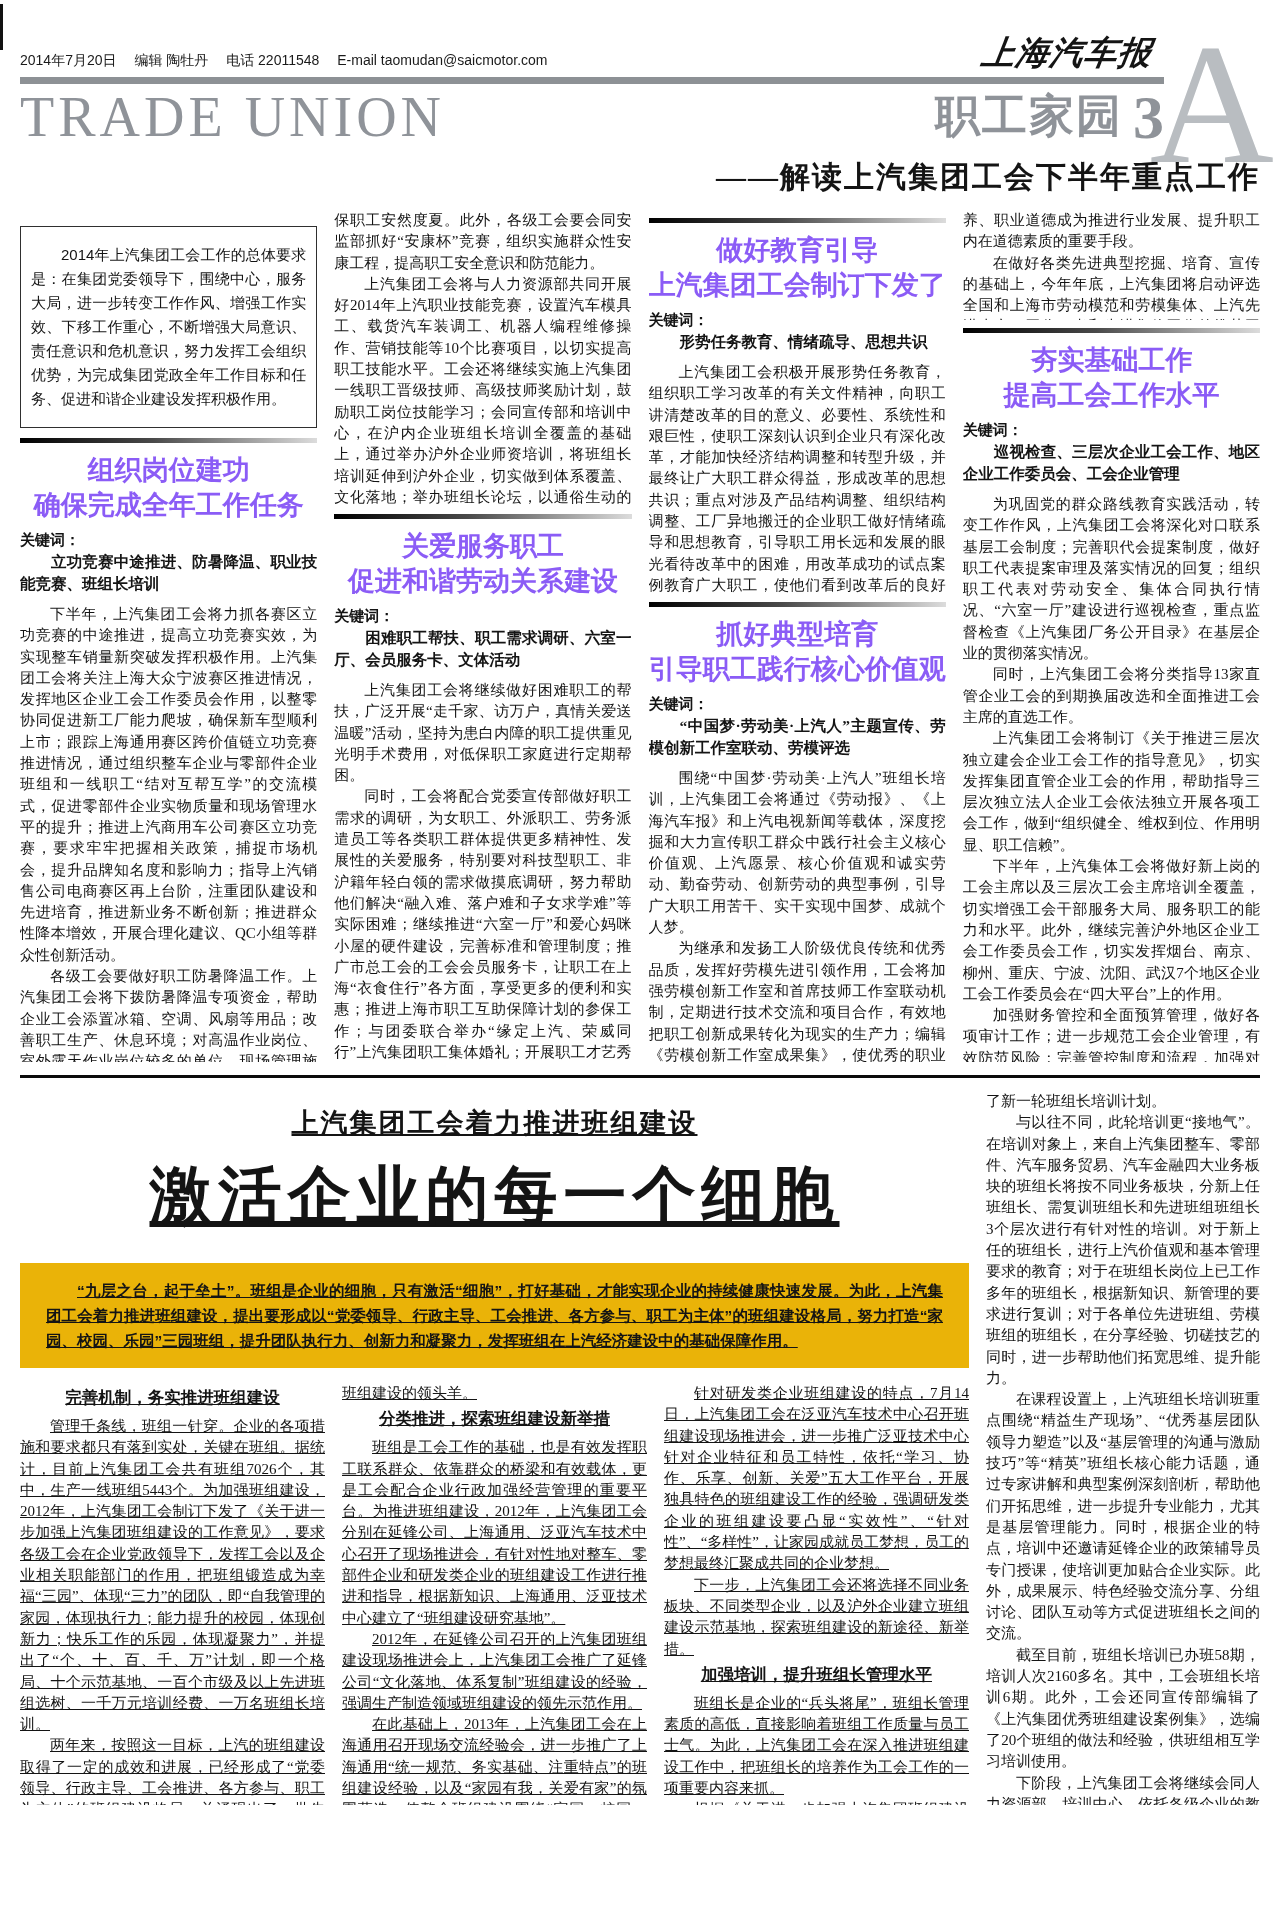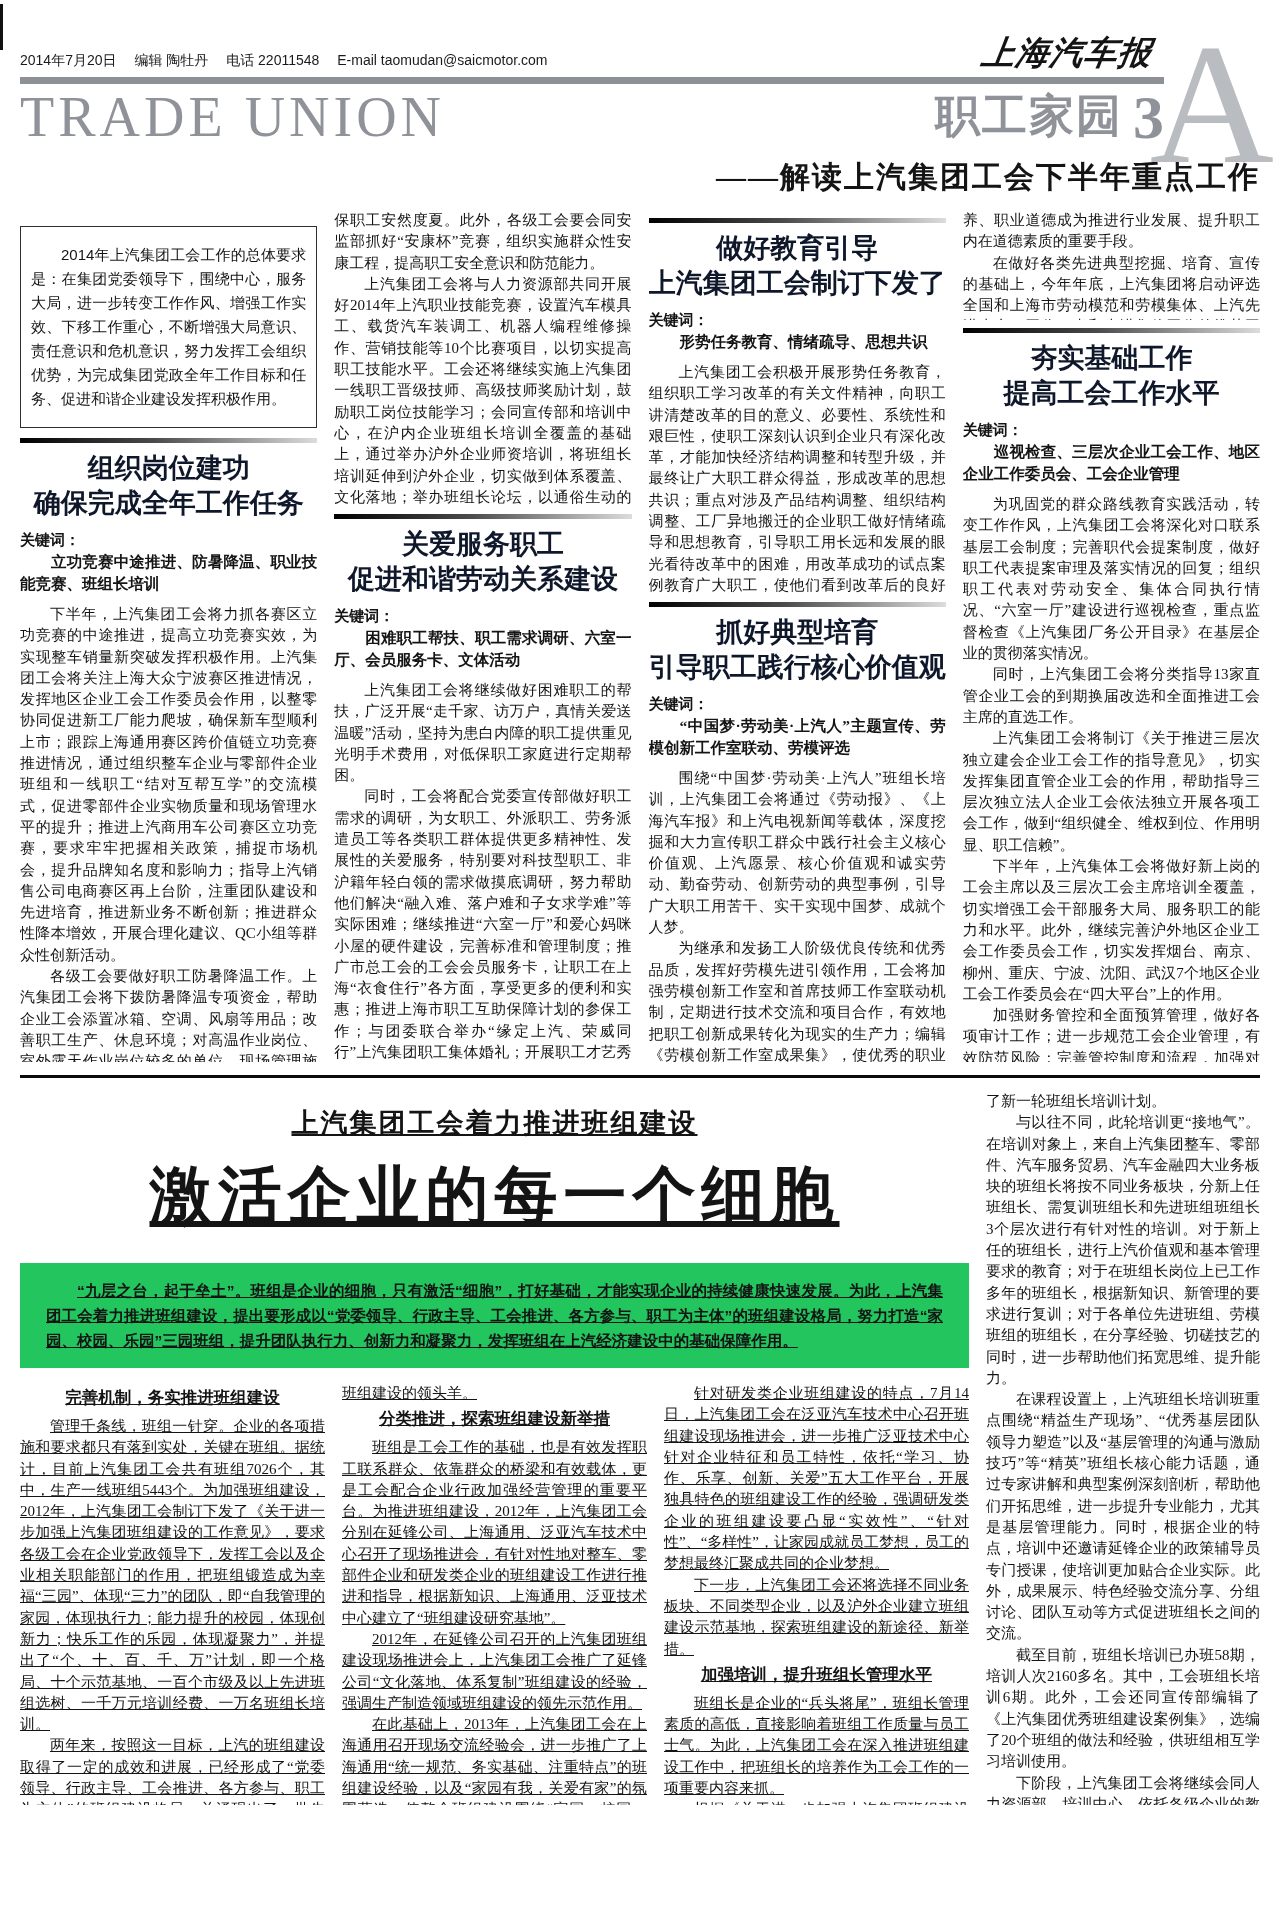--- a/index.html
+++ b/index.html
@@ -26,41 +26,41 @@
 
   
   .headline{font-family:"Liberation Sans","DejaVu Sans",sans-serif;font-weight:900;
             font-size:74px;line-height:1.1;text-align:center;letter-spacing:4px;margin:20px 0 8px;color:#101010;}
   .subtitle{font-size:30px;font-weight:bold;text-align:right;letter-spacing:2px;margin:6px 0 0;}
 
   
   .top-cols{display:flex;gap:17px;height:852px;margin-top:12px;}
   .tcol{flex:1 1 0;min-width:0;overflow:hidden;}
   .divider{height:5px;background:linear-gradient(90deg,#000 0%,#4a4a4a 45%,#dcdcdc 100%);margin:8px 0;}
-  .atitle{font-family:Liberation Mono, monospace;font-weight:bold;
-          font-size:27px;line-height:35px;text-align:center;margin:10px 0 8px;color:#0f172a;}
+  .atitle{font-family:Liberation Serif, serif;font-weight:bold;
+          font-size:27px;line-height:35px;text-align:center;margin:10px 0 8px;color:#8b5cf6;}
   .kw-label{font-family:"Liberation Sans","DejaVu Sans",sans-serif;font-weight:bold;font-size:15px;margin:2px 0 1px;}
   .kw{font-weight:bold;font-size:15.5px;line-height:22px;text-indent:2em;text-align:justify;margin:0 0 9px;}
   .body p{margin:0;font-size:15px;line-height:21.3px;text-align:justify;text-indent:2em;}
   .body p.cont{text-indent:0;}
   .clip-295{max-height:296px;overflow:hidden;}
   .clip-232{max-height:232px;overflow:hidden;}
   .clip-110{max-height:110px;overflow:hidden;}
   .intro-box{border:1.5px solid #2f2f2f;padding:16px 10px;margin:16px 0 10px;
              font-family:"Liberation Sans","DejaVu Sans",sans-serif;font-size:15px;line-height:24px;text-align:justify;}
   .intro-box p{text-indent:2em;margin:0;}
 
   
   .rule{height:3px;background:#0b0b0b;margin-top:13px;}
   .bottom{display:flex;gap:17px;margin-top:9px;height:718px;}
   .b-left{width:949px;flex:none;display:flex;flex-direction:column;min-width:0;text-decoration:underline;}
   .kicker{font-family:"Liberation Sans","DejaVu Sans",sans-serif;font-weight:bold;
           font-size:27px;text-align:center;letter-spacing:2px;margin:18px 0 2px;}
   .btitle{font-size:63px;font-weight:bold;text-align:center;letter-spacing:6px;margin:10px 0 24px;}
-  .graybox{background:#22c55e;padding:15px 26px;font-family:"Liberation Sans","DejaVu Sans",sans-serif;
+  .graybox{background:#eab308;padding:15px 26px;font-family:"Liberation Sans","DejaVu Sans",sans-serif;
            font-weight:bold;font-size:15.5px;line-height:25px;text-align:justify;}
   .graybox p{margin:0;text-indent:2em;}
   .b-cols{display:flex;gap:17px;margin-top:15px;flex:1;overflow:hidden;}
   .bcol{flex:1 1 0;min-width:0;overflow:hidden;}
   .subhead{font-family:"Liberation Sans","DejaVu Sans",sans-serif;font-weight:bold;
            font-size:16.5px;text-align:center;margin:4px 0 7px;}
   .b-right{flex:1 1 0;min-width:0;overflow:hidden;padding-top:4px;}
 </style>
 </head>
 <body>

